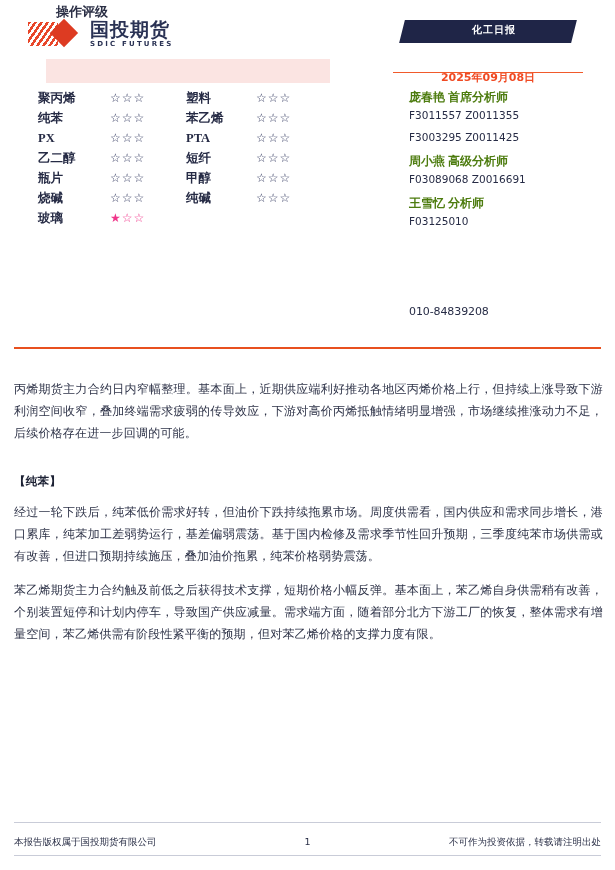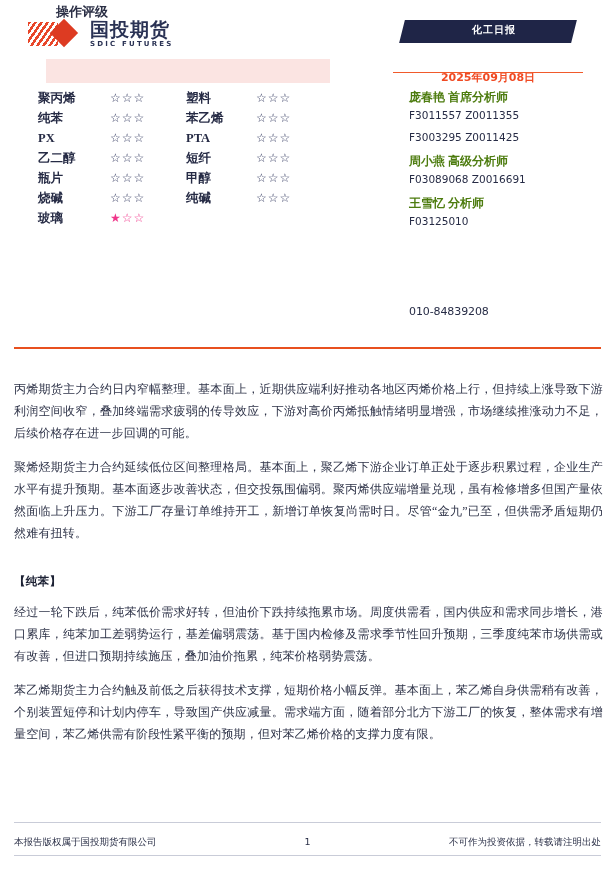--- a/index.html
+++ b/index.html
@@ -375,21 +375,20 @@
     <div class="contact">
       <div class="contact-line">010-84839208</div>
     </div>
   </div>
 
   <div class="main-rule"></div>
 
   <div class="content" id="report-body">
       <div class="section">
         <p class="para">丙烯期货主力合约日内窄幅整理。基本面上，近期供应端利好推动各地区丙烯价格上行，但持续上涨导致下游利润空间收窄，叠加终端需求疲弱的传导效应，下游对高价丙烯抵触情绪明显增强，市场继续推涨动力不足，后续价格存在进一步回调的可能。</p>
-        <p class="para">聚烯烃期货主力合约延续低位区间整理格局。基本面上，聚乙烯下游企业订单正处于逐步积累过程，企业生产水平有提升预期。基本面逐步改善状态，但交投氛围偏弱。聚丙烯供应端增量兑现，虽有检修增多但国产量依然面临上升压力。下游工厂存量订单维持开工，新增订单恢复尚需时日。尽管“金九”已至，但供需矛盾短期仍然难有扭转。</p>
       </div>
       <div class="section-gap"></div>
       <div class="section">
         <div class="sec-title">【纯苯】</div>
         <p class="para">经过一轮下跌后，纯苯低价需求好转，但油价下跌持续拖累市场。周度供需看，国内供应和需求同步增长，港口累库，纯苯加工差弱势运行，基差偏弱震荡。基于国内检修及需求季节性回升预期，三季度纯苯市场供需或有改善，但进口预期持续施压，叠加油价拖累，纯苯价格弱势震荡。</p>
         <p class="para">苯乙烯期货主力合约触及前低之后获得技术支撑，短期价格小幅反弹。基本面上，苯乙烯自身供需稍有改善，个别装置短停和计划内停车，导致国产供应减量。需求端方面，随着部分北方下游工厂的恢复，整体需求有增量空间，苯乙烯供需有阶段性紧平衡的预期，但对苯乙烯价格的支撑力度有限。</p>
       </div>
     </div>
 
   <div class="footer-rule-top"></div>

